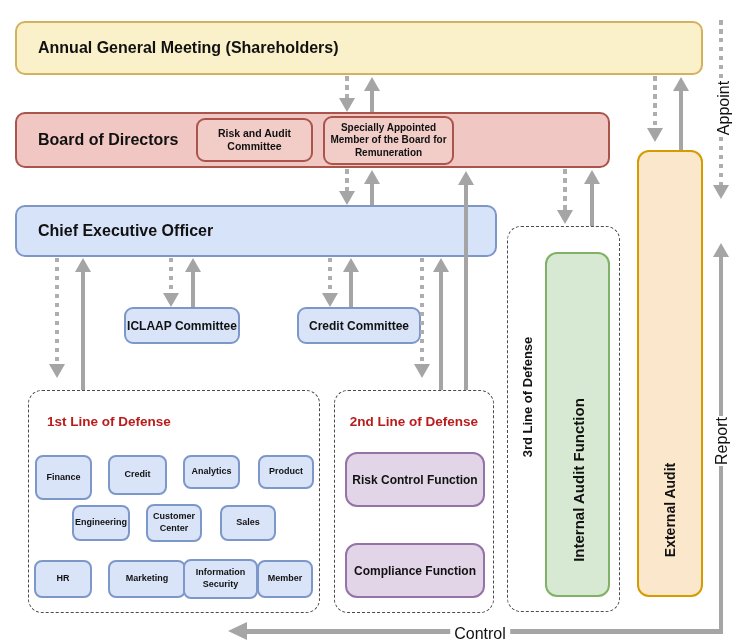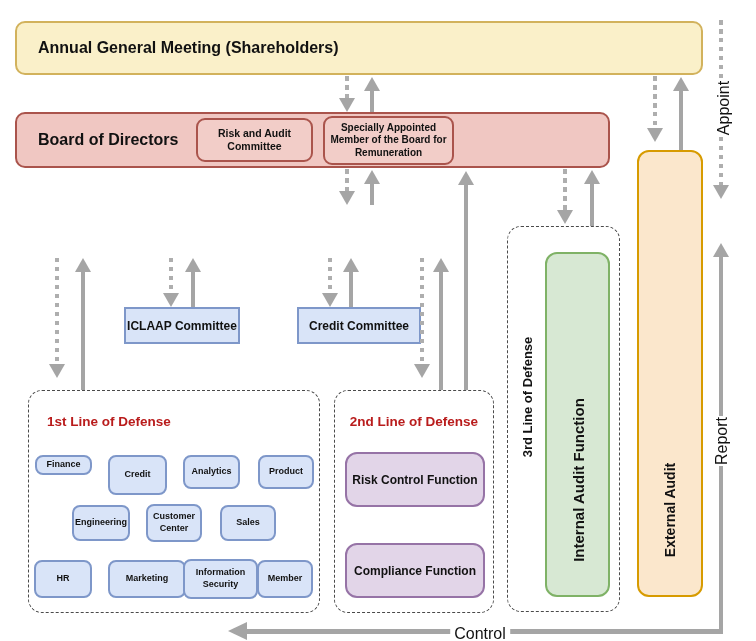--- a/index.html
+++ b/index.html
@@ -8,21 +8,21 @@
   .box{position:absolute;box-sizing:border-box;display:flex;align-items:center;justify-content:center;
        text-align:center;color:#111;}
   
   .banner{border-radius:10px;justify-content:flex-start;padding-left:21px;font-weight:bold;font-size:16px;}
   .agm{background:#faf0c9;border:2.5px solid #d2b25c;}
   .brd{background:#f0c7c2;border:2.5px solid #aa544c;}
   .ceo{background:#d7e3f8;border:2.5px solid #7e97c9;}
   
   .redsub{background:#f2cdc8;border:2px solid #aa544c;border-radius:9px;font-weight:bold;font-size:10.5px;line-height:1.25;padding:2px 4px;}
   
-  .bluebox{background:#d9e4f8;border:2px solid #7e97c9;border-radius:0;font-weight:bold;font-size:12px;}
+  .bluebox{background:#d9e4f8;border:2px solid #7e97c9;border-radius:9px;font-weight:bold;font-size:12px;}
   
   .dashedbox{position:absolute;box-sizing:border-box;border:1.5px dashed #4a4a4a;border-radius:14px;background:transparent;}
   .lodtitle{position:absolute;font-weight:bold;font-size:13.5px;color:#b91c1c;white-space:nowrap;}
   
   .dept{background:#d9e4f8;border:2px solid #7e97c9;border-radius:8px;font-weight:bold;font-size:9px;line-height:1.3;padding:1px;}
   
   .purple{background:#e2d5e8;border:2.5px solid #9673a6;border-radius:12px;font-weight:bold;font-size:12px;}
   
   .green{background:#d7e8d3;border:2px solid #7fb266;border-radius:12px;}
   .orange{background:#fbe7cc;border:2.5px solid #d79b00;border-radius:12px;}
@@ -55,32 +55,35 @@
   <div class="box banner brd" style="left:15px;top:112px;width:595px;height:56px;">
     <span>Board of Directors</span>
   </div>
   <div class="box redsub" style="left:196px;top:118px;width:117px;height:44px;">
     <span>Risk and Audit Committee</span>
   </div>
   <div class="box redsub" style="left:323px;top:116px;width:131px;height:49px;font-size:10px;">
     <span>Specially Appointed Member of the Board for Remuneration</span>
   </div>
 
+  <div class="box banner ceo" style="left:15px;top:205px;width:482px;height:52px;">
+    <span>Chief Executive Officer</span>
+  </div>
 
   <div class="box bluebox" style="left:124px;top:307px;width:116px;height:37px;">
     <span>ICLAAP Committee</span>
   </div>
   <div class="box bluebox" style="left:297px;top:307px;width:124px;height:37px;">
     <span>Credit Committee</span>
   </div>
 
   <div class="dashedbox" style="left:28px;top:390px;width:292px;height:223px;"></div>
   <div class="lodtitle" style="left:47px;top:414px;">1st Line of Defense</div>
 
-  <div class="box dept" style="left:35px;top:455px;width:57px;height:20px;">
+  <div class="box dept" style="left:35px;top:455px;width:57px;height:45px;">
       <span>Finance</span>
     </div>
   <div class="box dept" style="left:108px;top:455px;width:59px;height:40px;">
       <span>Credit</span>
     </div>
   <div class="box dept" style="left:183px;top:455px;width:57px;height:34px;">
       <span>Analytics</span>
     </div>
   <div class="box dept" style="left:258px;top:455px;width:56px;height:34px;">
       <span>Product</span>

